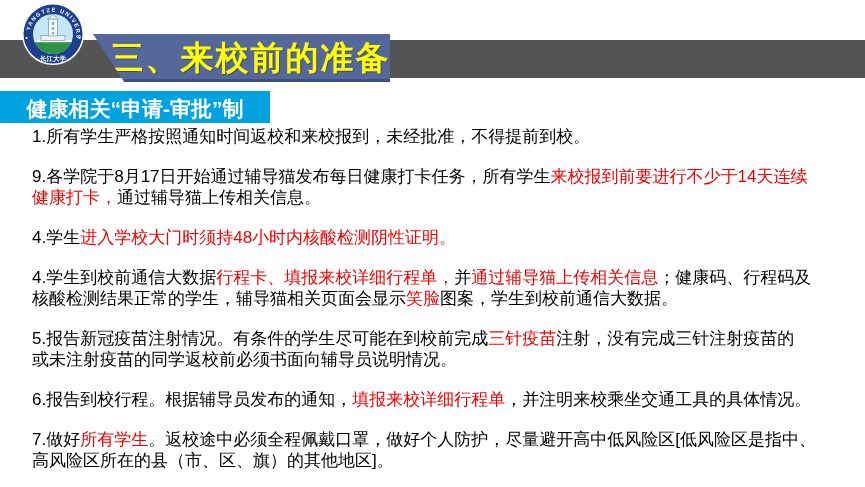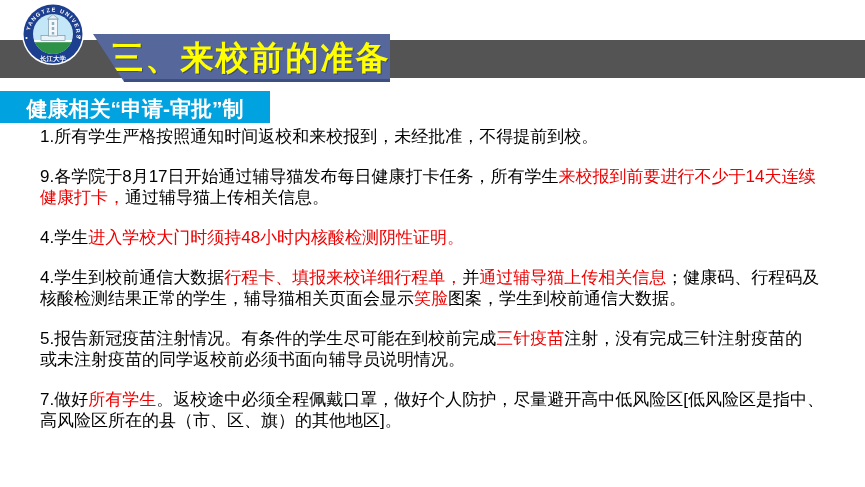--- a/index.html
+++ b/index.html
@@ -38,21 +38,21 @@
   }
   .sublabel .label{
     color:var(--label-text,#FFFFFF);
     font-size:21px;font-weight:bold;white-space:nowrap;
   }
   .content{
     position:absolute;left:32px;top:126px;width:812px;
     color:var(--body-text,#000000);
     font-size:17px;line-height:21px;
   }
-  .content p{margin:0 0 19px 8px;white-space:pre-wrap;}
+  .content p{margin:0 0 19px 0;white-space:pre-wrap;}
   .content .red{color:var(--highlight-red,#EE0000);}
 </style>
 </head>
 <body>
 
 <div class="band"></div>
 
 <svg class="logo" viewBox="0 0 64 64">
   <circle cx="32" cy="32" r="31" fill="#ffffff"></circle>
   <circle cx="32" cy="32" r="29.5" fill="#1D3F8F"></circle>
@@ -92,15 +92,16 @@
 
 <div class="content" id="notice-list">
     <p><span>1.所有学生严格按照通知时间返校和来校报到，未经批准，不得提前到校。</span></p>
     <p><span>9.各学院于8月17日开始通过辅导猫发布每日健康打卡任务，所有学生</span><span class="red">来校报到前要进行不少于14天连续
 健康打卡，</span><span>通过辅导猫上传相关信息。</span></p>
     <p><span>4.学生</span><span class="red">进入学校大门时须持48小时内核酸检测阴性证明。</span></p>
     <p><span>4.学生到校前通信大数据</span><span class="red">行程卡、填报来校详细行程单，</span><span>并</span><span class="red">通过辅导猫上传相关信息</span><span>；健康码、行程码及
 核酸检测结果正常的学生，辅导猫相关页面会显示</span><span class="red">笑脸</span><span>图案，学生到校前通信大数据。</span></p>
     <p><span>5.报告新冠疫苗注射情况。有条件的学生尽可能在到校前完成</span><span class="red">三针疫苗</span><span>注射，没有完成三针注射疫苗的
 或未注射疫苗的同学返校前必须书面向辅导员说明情况。</span></p>
+    <p><span>6.报告到校行程。根据辅导员发布的通知，</span><span class="red">填报来校详细行程单</span><span>，并注明来校乘坐交通工具的具体情况。</span></p>
     <p><span>7.做好</span><span class="red">所有学生</span><span>。返校途中必须全程佩戴口罩，做好个人防护，尽量避开高中低风险区[低风险区是指中、
 高风险区所在的县（市、区、旗）的其他地区]。</span></p>
   </div>
 
 </body></html>

